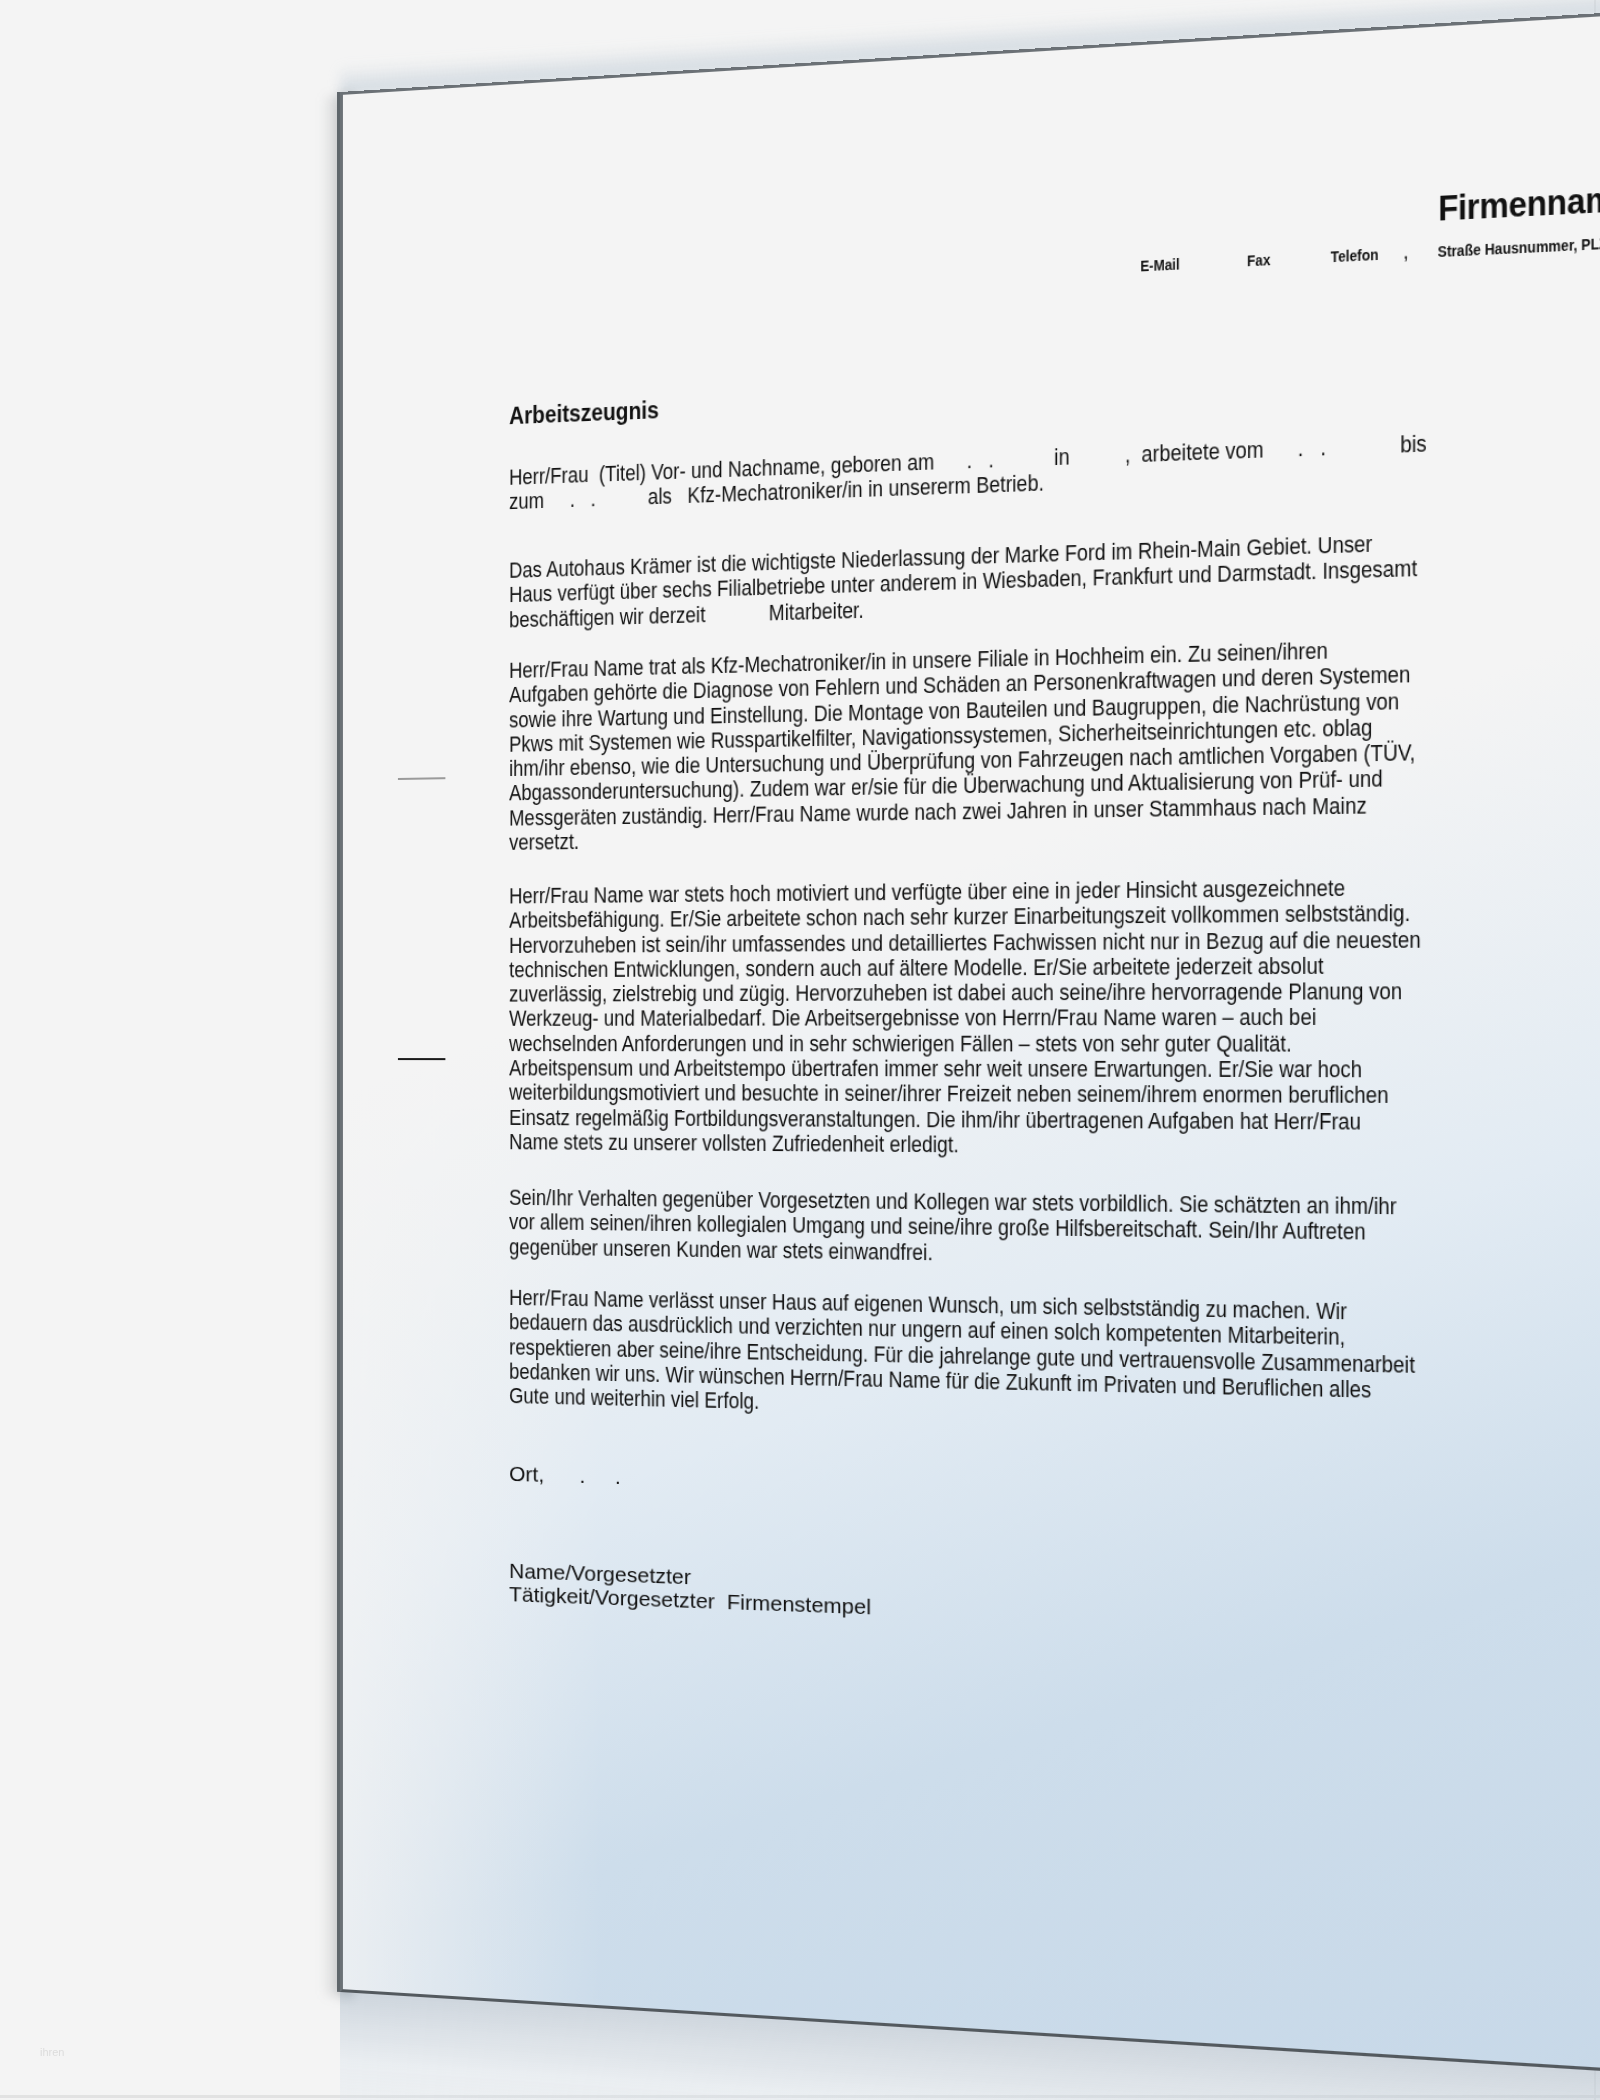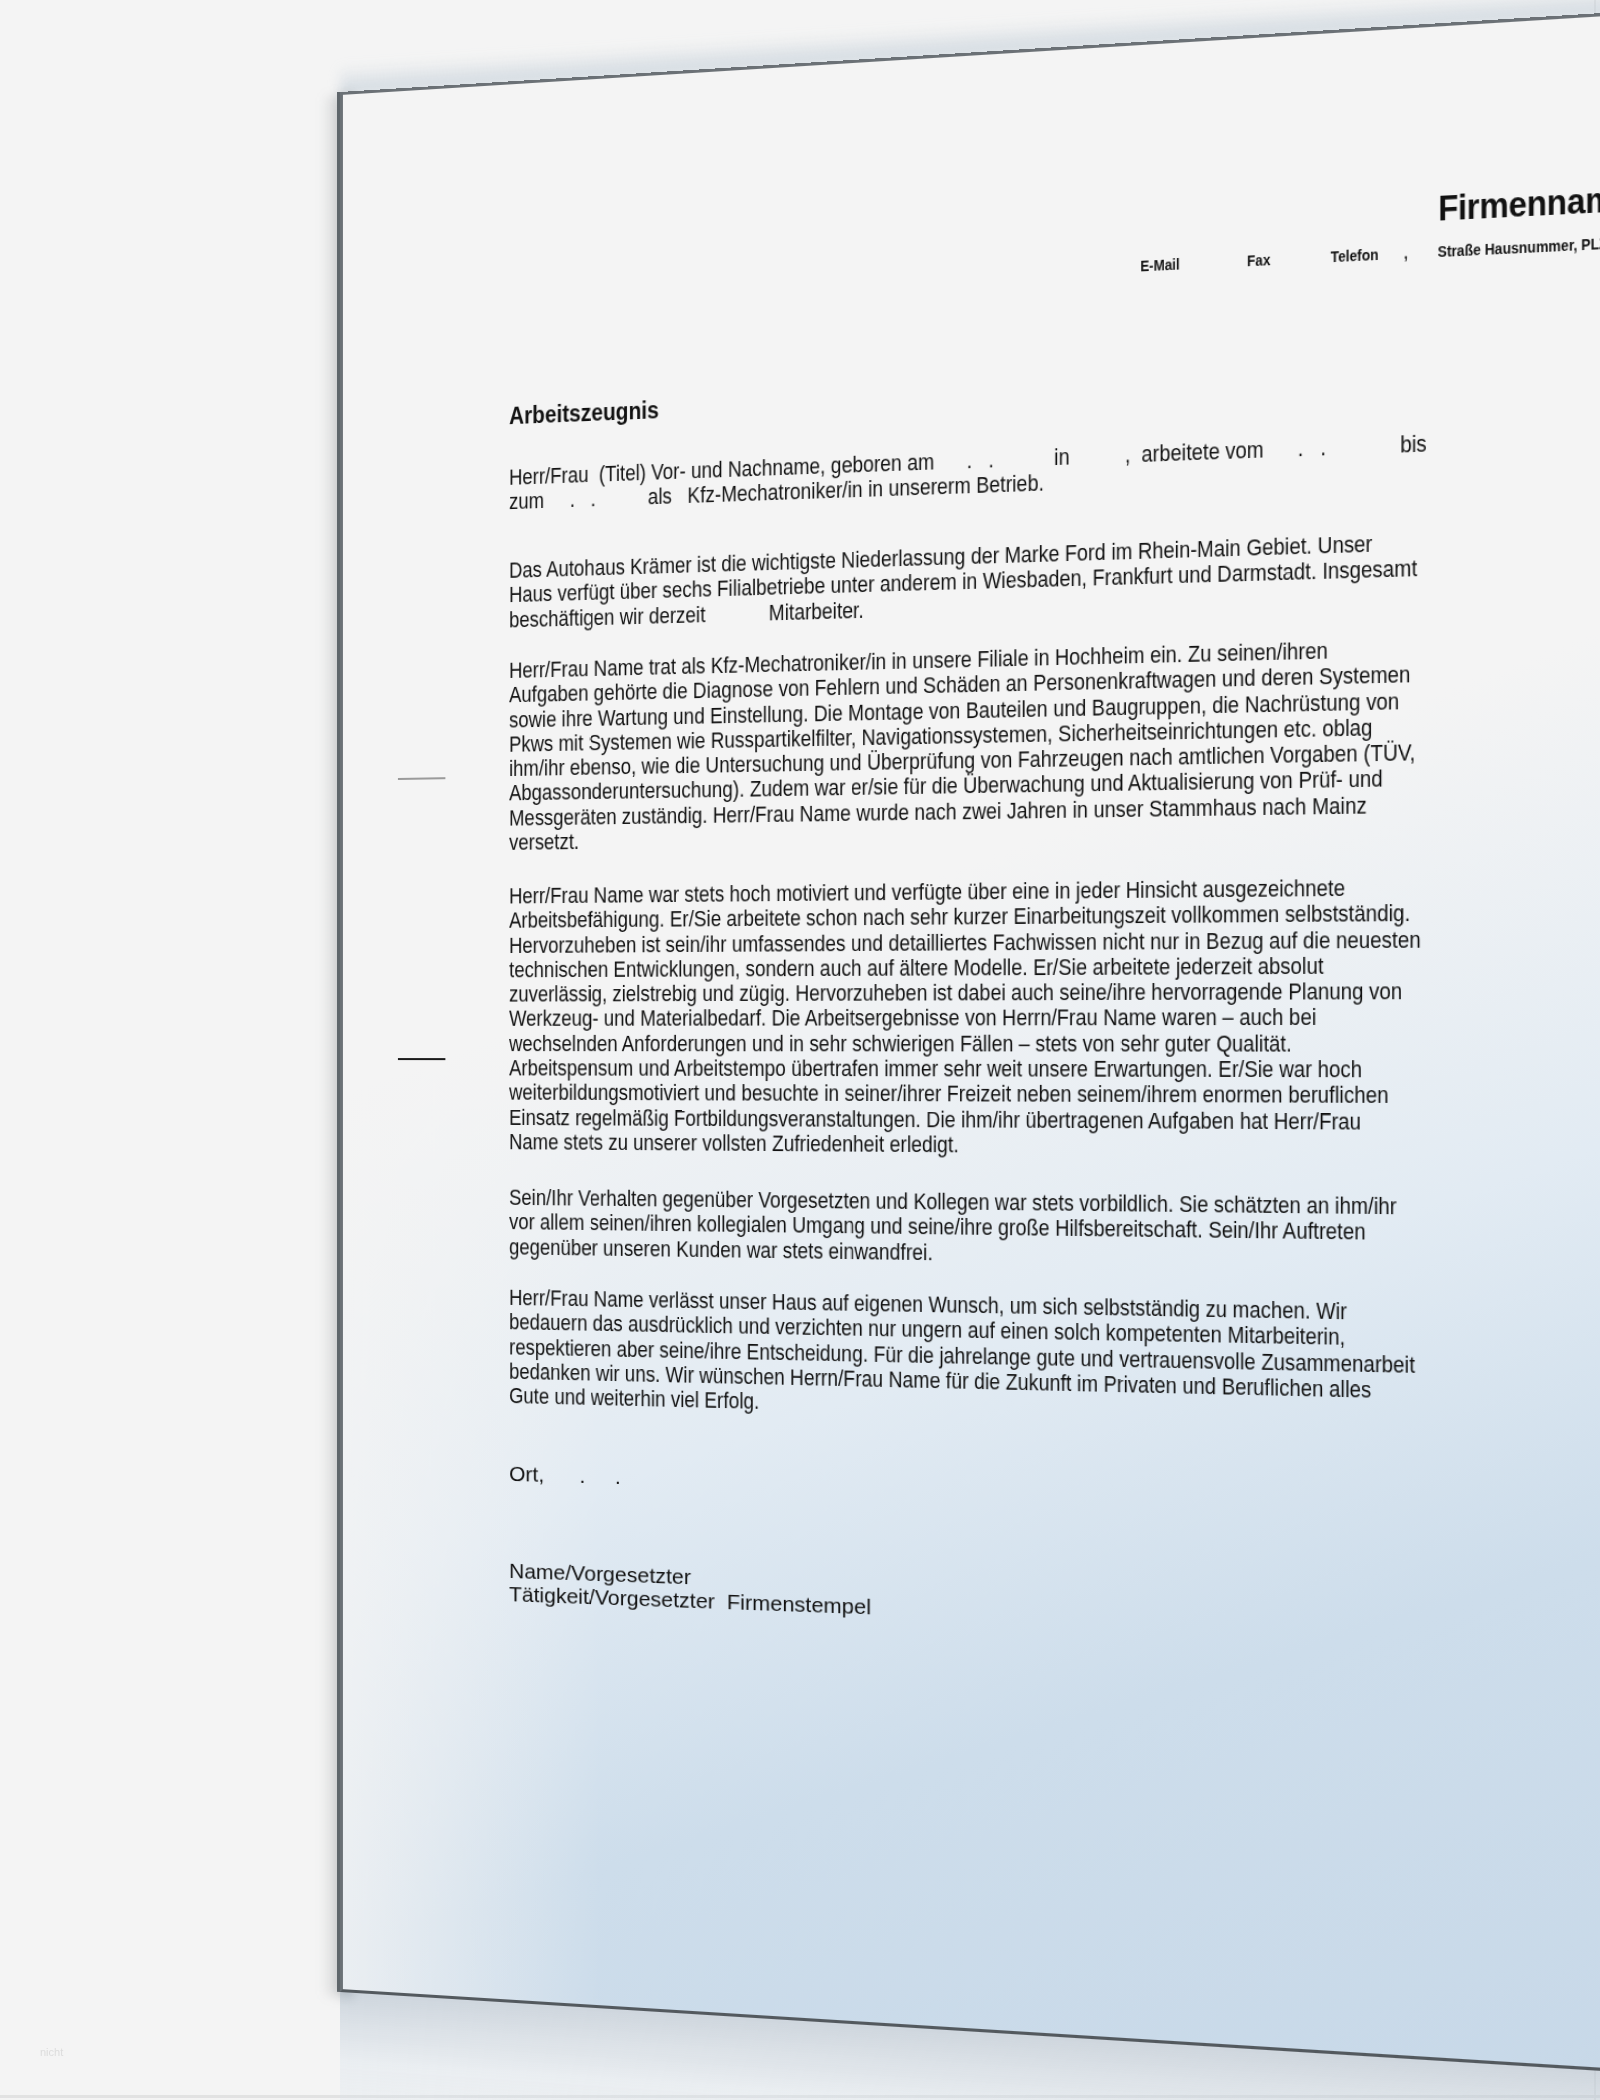--- a/index.html
+++ b/index.html
@@ -84,21 +84,21 @@
   }
   .fold-1 { top: 684px; background: #9a9a9a; }
   .fold-2 { top: 963px; background: #1a1a1a; height: 2px; }
   .closing { position: absolute; left: 168px; font-size: 21px; color: #111; white-space: pre; }
 </style>
 </head>
 <body>
 
 <div class="right-guide"></div>
 <div class="bottom-guide"></div>
-<div class="watermark">nicht</div>
+<div class="watermark">ihren</div>
 
 <div class="stage">
   <div class="top-shadow"></div>
   <div class="shadow"></div>
   <div class="bottom-reflect"></div>
 
   <div class="page">
     <div class="page-left-lighten"></div>
 
     <div class="text company-name">Firmenname</div>

